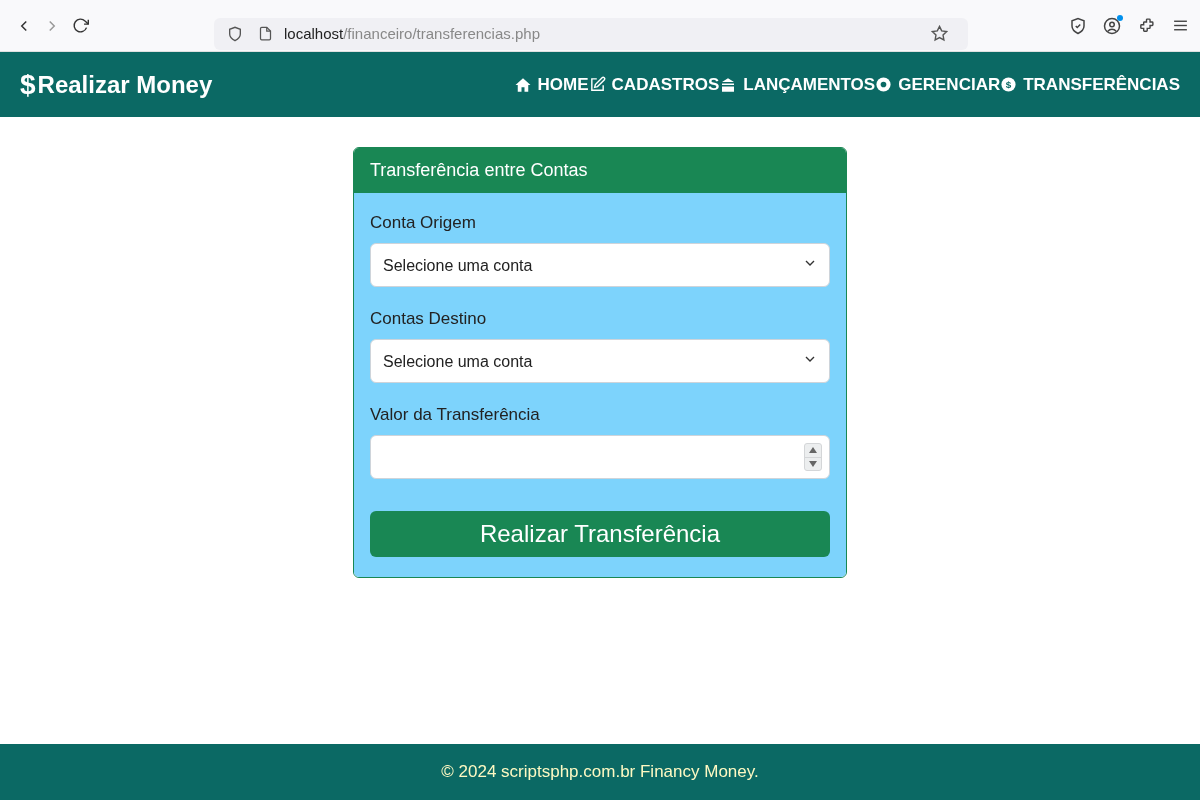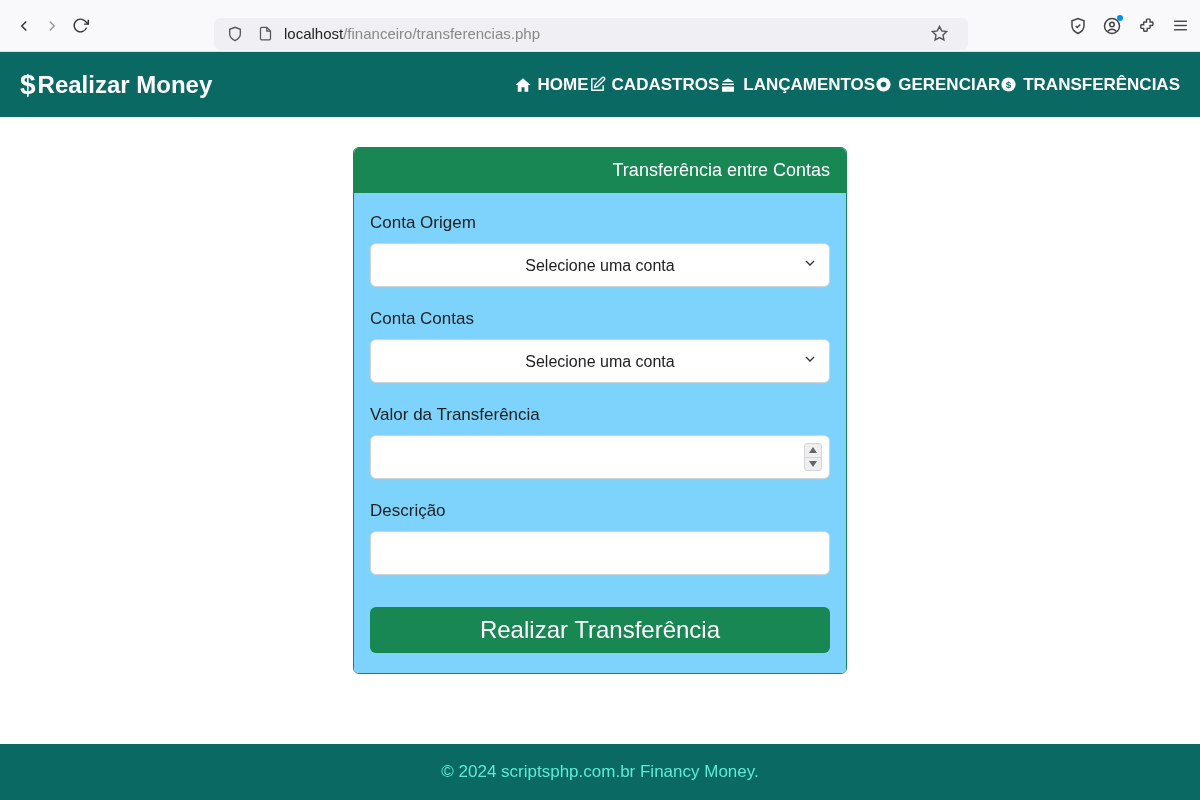--- a/index.html
+++ b/index.html
@@ -22,37 +22,37 @@
 
 .navbar { background: #0b6964; color: #fff; height: 65px; display: flex; align-items: center; padding: 0 20px; }
 .navbar .brand { font-size: 24px; font-weight: 600; display: flex; align-items: center; }
 .navbar .brand .dollar { font-size: 28px; font-weight: 700; margin-right: 2px; }
 .navbar .menu { margin-left: auto; display: flex; }
 .navbar .menu a { color: #fff; text-decoration: none; font-size: 17px; font-weight: 600; display: flex; align-items: center; gap: 6px; cursor: pointer; }
 
 
 .content { flex: 1; background: #fff; display: flex; justify-content: center; padding-top: 30px; }
 .card { width: 494px; border: 1px solid #198754; border-radius: 6px; overflow: hidden; height: fit-content; }
-.card-header { background: #198754; color: #fff; padding: 12px 16px; font-size: 18px; text-align: right; }
+.card-header { background: #198754; color: #fff; padding: 12px 16px; font-size: 18px; }
 .card-body { background: #7dd3fc; padding: 20px 16px; }
 .form-group { margin-bottom: 22px; }
 .form-group label { display: block; font-size: 17px; color: #222; margin-bottom: 10px; }
 .select-wrap { position: relative; }
 .form-control { width: 100%; height: 44px; border: 1px solid #ced4da; border-radius: 6px; padding: 0 12px; font-size: 16px; color: #222; background: #fff; }
-select.form-control { appearance: none; -webkit-appearance: none; -moz-appearance: none; cursor: pointer; text-align: center; }
+select.form-control { appearance: none; -webkit-appearance: none; -moz-appearance: none; cursor: pointer; }
 .select-wrap .chev { position: absolute; right: 12px; top: 50%; transform: translateY(-50%); pointer-events: none; color: #333; }
 .number-wrap { position: relative; }
 .spinner { position: absolute; right: 8px; top: 50%; transform: translateY(-50%); width: 18px; height: 28px; background: #eceeef; border: 1px solid #d4d6d8; border-radius: 3px; display: flex; flex-direction: column; }
 .spinner .sp { flex:1; display:flex; align-items:center; justify-content:center; cursor:pointer; }
 .spinner .sp svg { display:block; }
 .spinner .sp:first-child { border-bottom: 1px solid #d4d6d8; }
 
 .btn-submit { width: 100%; height: 46px; background: #198754; color: #fff; border: none; border-radius: 6px; font-size: 24px; cursor: pointer; margin-top: 10px; }
 
-.footer { background: #0b6964; color: #5eead4; text-align: center; padding: 18px 0; font-size: 17px; }
+.footer { background: #0b6964; color: #fef9c3; text-align: center; padding: 18px 0; font-size: 17px; }
 
 svg { display: inline-block; }
 </style>
 </head>
 <body>
 
 <div class="chrome">
   <div class="nav-btn">
     <svg width="18" height="18" viewBox="0 0 24 24" fill="none" stroke="#333" stroke-width="2">
         <polyline points="15 18 9 12 15 6"></polyline>
@@ -176,21 +176,21 @@
           </select>
           <span class="chev">
             <svg width="16" height="16" viewBox="0 0 24 24" fill="none" stroke="#333" stroke-width="2">
                 <polyline points="6 9 12 15 18 9"></polyline>
               </svg>
           </span>
         </div>
       </div>
 
       <div class="form-group">
-        <label>Conta Contas</label>
+        <label>Contas Destino</label>
         <div class="select-wrap">
           <select class="form-control">
             <option>Selecione uma conta</option>
           </select>
           <span class="chev">
             <svg width="16" height="16" viewBox="0 0 24 24" fill="none" stroke="#333" stroke-width="2">
                 <polyline points="6 9 12 15 18 9"></polyline>
               </svg>
           </span>
         </div>
@@ -208,24 +208,20 @@
               </span>
             <span class="sp">
                 <svg width="8" height="6" viewBox="0 0 8 6">
                   <polygon points="0,0 8,0 4,6" fill="#666"></polygon>
                 </svg>
               </span>
           </div>
         </div>
       </div>
 
-      <div class="form-group">
-        <label>Descrição</label>
-        <input class="form-control" style="">
-      </div>
 
       <button class="btn-submit">Realizar Transferência</button>
 
     </div>
   </div>
 </div>
 
 <div class="footer">© 2024 scriptsphp.com.br Financy Money.</div>
 
 </body></html>

